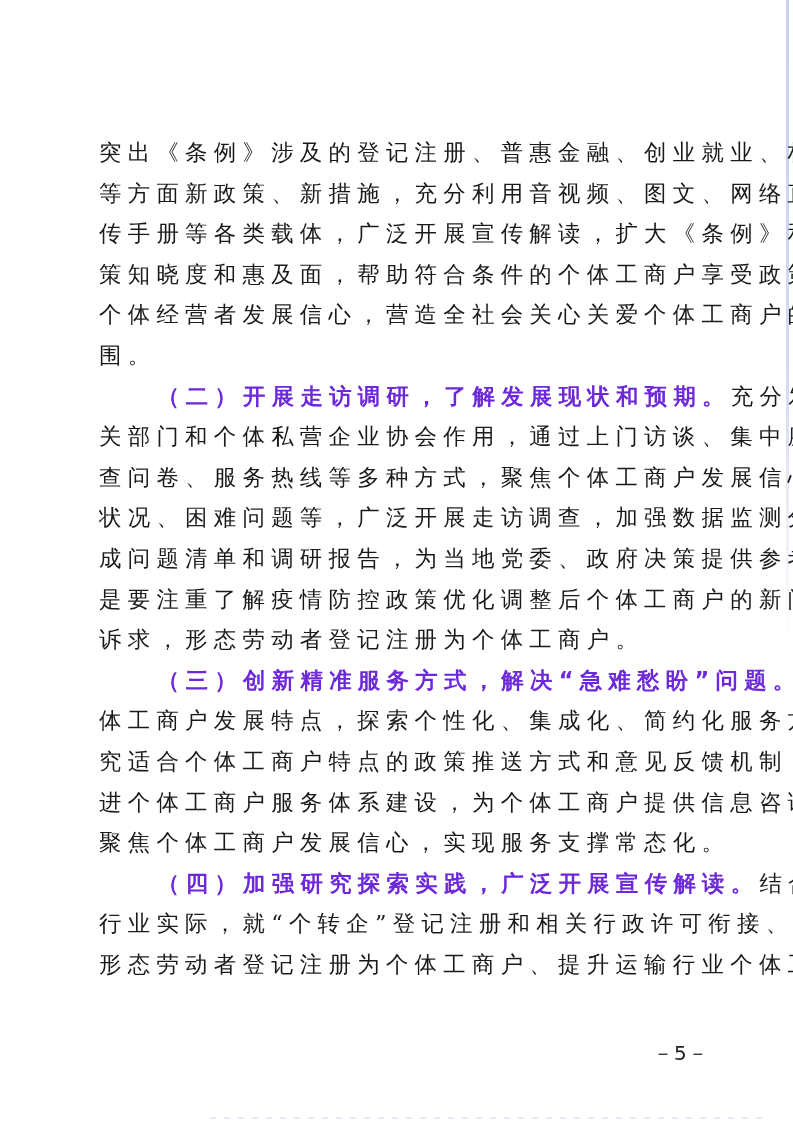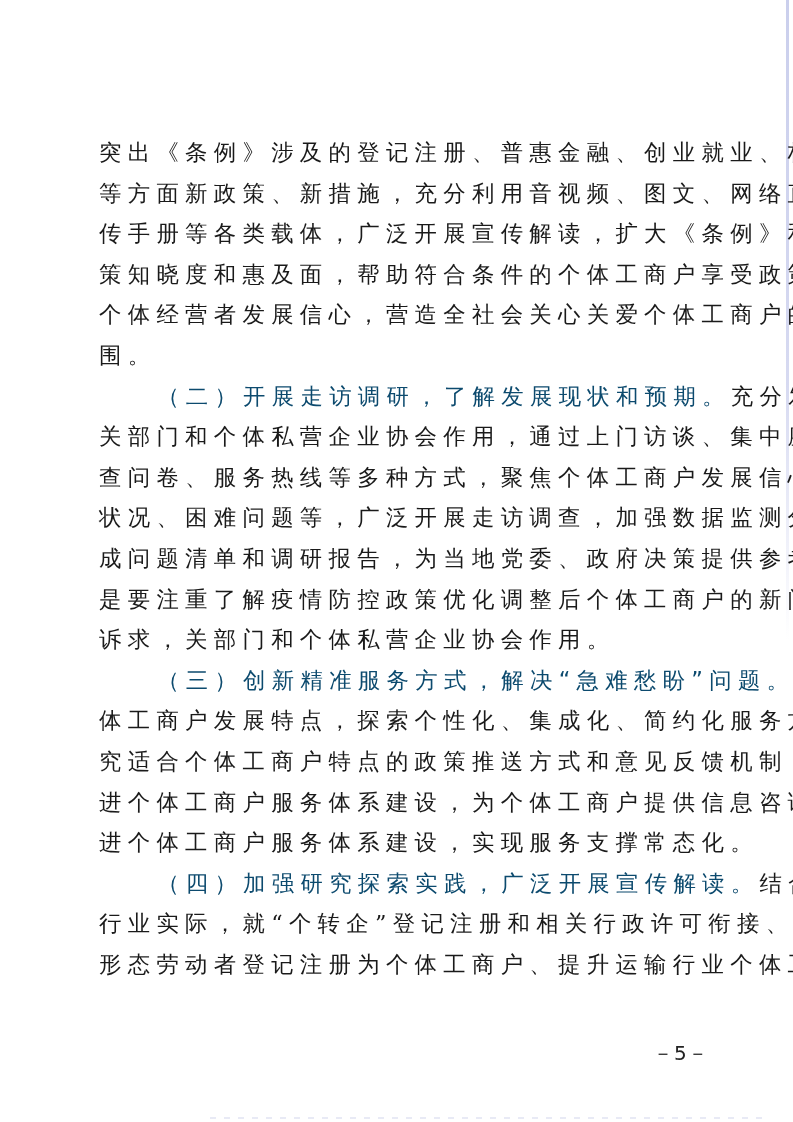--- a/index.html
+++ b/index.html
@@ -35,22 +35,22 @@
       line-height: 36px;
       font-size: 22.4px;
       letter-spacing: 6.3px;
       white-space: nowrap;
     }
     .line.indent {
       padding-left: 58px;
     }
     .heading {
       font-family: "DejaVu Sans", "Liberation Sans", sans-serif;
-      font-weight: normal;
-      color: #0c4a6e;
+      font-weight: bold;
+      color: #6d28d9;
     }
     .page-number {
       position: absolute;
       left: 653px;
       top: 1040px;
       font-family: "DejaVu Sans", "Liberation Sans", sans-serif;
       font-size: 20px;
       letter-spacing: 1px;
       color: #222222;
     }
@@ -80,29 +80,29 @@
     <div class="line">围。</div>
   </div>
 
   <div>
     <div class="line indent"><span class="heading">（二）开展走访调研，了解发展现状和预期。</span><span>充分发挥各相</span></div>
     <div class="line">关部门和个体私营企业协会作用，通过上门访谈、集中座谈、调</div>
     <div class="line">查问卷、服务热线等多种方式，聚焦个体工商户发展信心、经营</div>
     <div class="line">状况、困难问题等，广泛开展走访调查，加强数据监测分析，形</div>
     <div class="line">成问题清单和调研报告，为当地党委、政府决策提供参考。特别</div>
     <div class="line">是要注重了解疫情防控政策优化调整后个体工商户的新问题、新</div>
-    <div class="line">诉求，关部门和个体私营企业协会作用。</div>
+    <div class="line">诉求，形态劳动者登记注册为个体工商户。</div>
   </div>
 
   <div>
     <div class="line indent"><span class="heading">（三）创新精准服务方式，解决“急难愁盼”问题。</span></div>
     <div class="line">体工商户发展特点，探索个性化、集成化、简约化服务方式，研</div>
     <div class="line">究适合个体工商户特点的政策推送方式和意见反馈机制，加快推</div>
     <div class="line">进个体工商户服务体系建设，为个体工商户提供信息咨询服务，</div>
-    <div class="line">进个体工商户服务体系建设，实现服务支撑常态化。</div>
+    <div class="line">聚焦个体工商户发展信心，实现服务支撑常态化。</div>
   </div>
 
   <div>
     <div class="line indent"><span class="heading">（四）加强研究探索实践，广泛开展宣传解读。</span><span>结合本地和</span></div>
     <div class="line">行业实际，就“个转企”登记注册和相关行政许可衔接、新就业</div>
     <div class="line">形态劳动者登记注册为个体工商户、提升运输行业个体工商户管</div>
   </div>
 
 </div>
 

